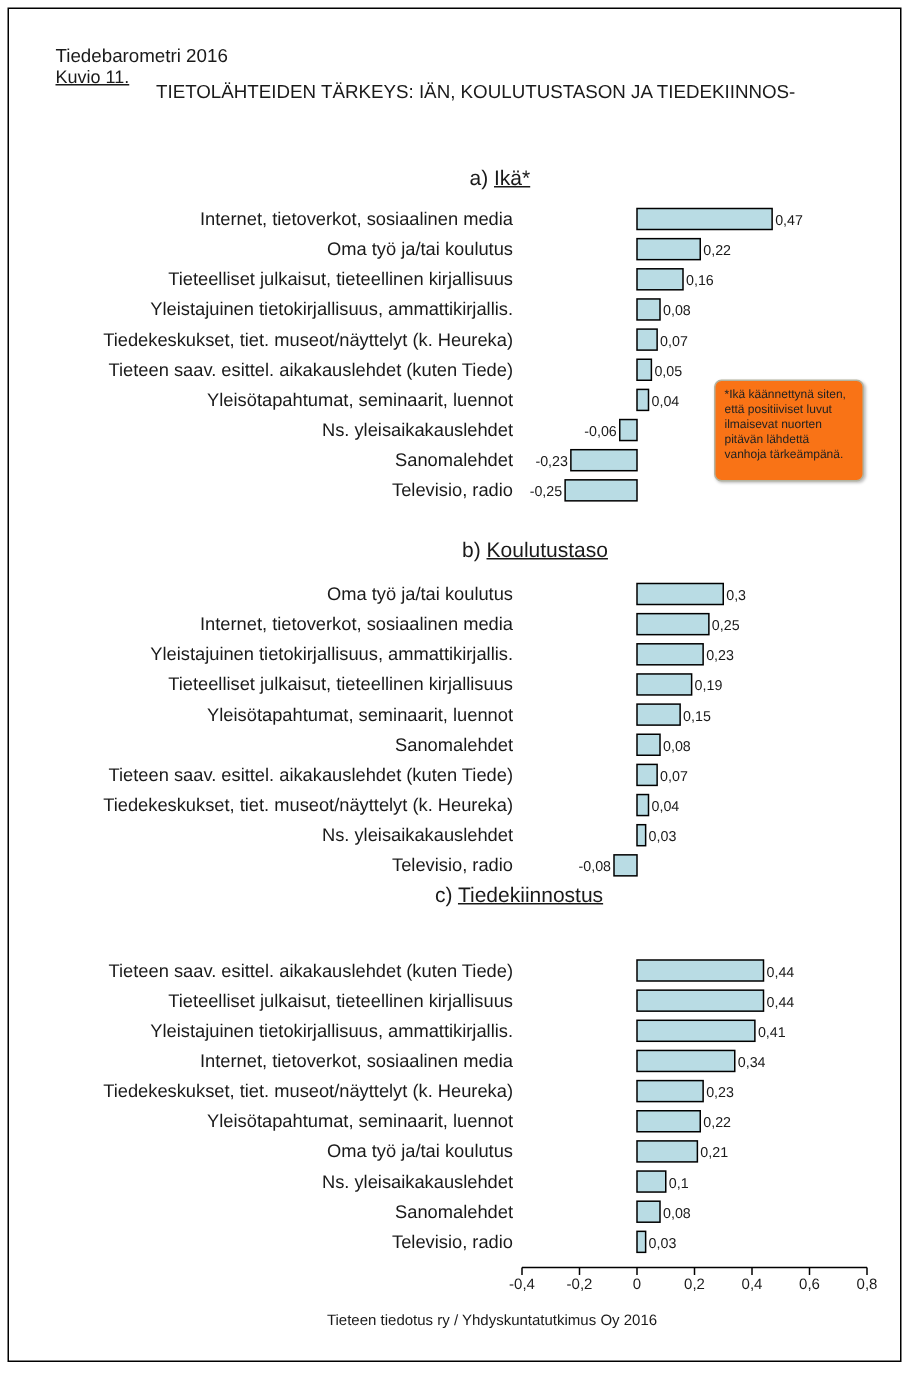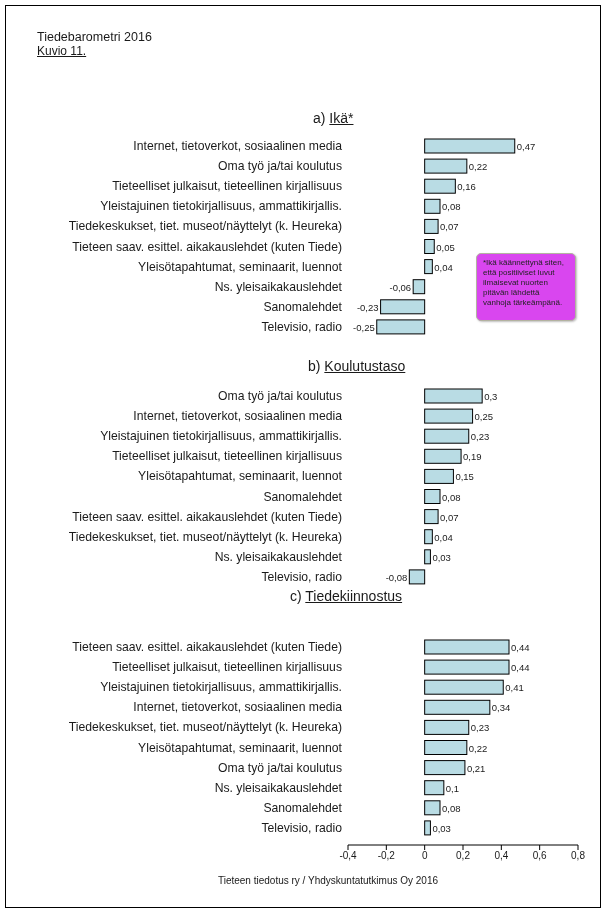--- a/index.html
+++ b/index.html
@@ -6,37 +6,38 @@
   body { width: 608px; height: 916px; position: relative; overflow: hidden;
          font-family: "Liberation Sans", sans-serif; color: #1a1a1a; }
   .page-border { position: absolute; left: 5px; top: 5px; width: 596px; height: 903px;
                  border: 1.5px solid #000; box-sizing: border-box; }
   .hdr { position: absolute; left: 37px; top: 30px; font-size: 12.5px; }
   .kuvio { position: absolute; left: 37px; top: 44px; font-size: 12px; text-decoration: underline; }
   .caption { position: absolute; left: 104px; top: 54px; font-size: 12.5px; line-height: 15px; width: 470px; }
   .section-title { position: absolute; font-size: 14px; }
   .section-title .u { text-decoration: underline; }
   .note { position: absolute; left: 476px; top: 253px; width: 100px; height: 68px;
-          background: #d946ef; border: 1px solid #b3b3a0; border-radius: 5px;
+          background: #f97316; border: 1px solid #b3b3a0; border-radius: 5px;
           box-shadow: 1px 1px 2px rgba(0,0,0,0.25); box-sizing: border-box;
           padding: 4px 6px; font-size: 8px; line-height: 10px; color: #222; }
   .footer { position: absolute; left: 0; width: 608px; top: 875px; text-align: center; font-size: 10px; padding-left: 24px; }
   svg { position: absolute; left: 0; top: 0; }
   .cat { font-size: 12.2px; fill: #1a1a1a; }
   .val { font-size: 9.5px; fill: #1a1a1a; }
   .tick { font-size: 10px; fill: #1a1a1a; }
 </style>
 </head>
 <body>
 
 <div class="page-border"></div>
 
 <div class="hdr">Tiedebarometri 2016</div>
 <div class="kuvio">Kuvio 11.</div>
 <div class="caption">
+  <div>TIETOLÄHTEIDEN TÄRKEYS: IÄN, KOULUTUSTASON JA TIEDEKIINNOS-</div>
 </div>
 
 <div class="section-title" style="left:313px; top:110px;">
   <span>a)</span>
   <span class="u">Ikä*</span>
 </div>
 <div class="section-title" style="left:308px; top:358px;">
   <span>b)</span>
   <span class="u">Koulutustaso</span>
 </div>

